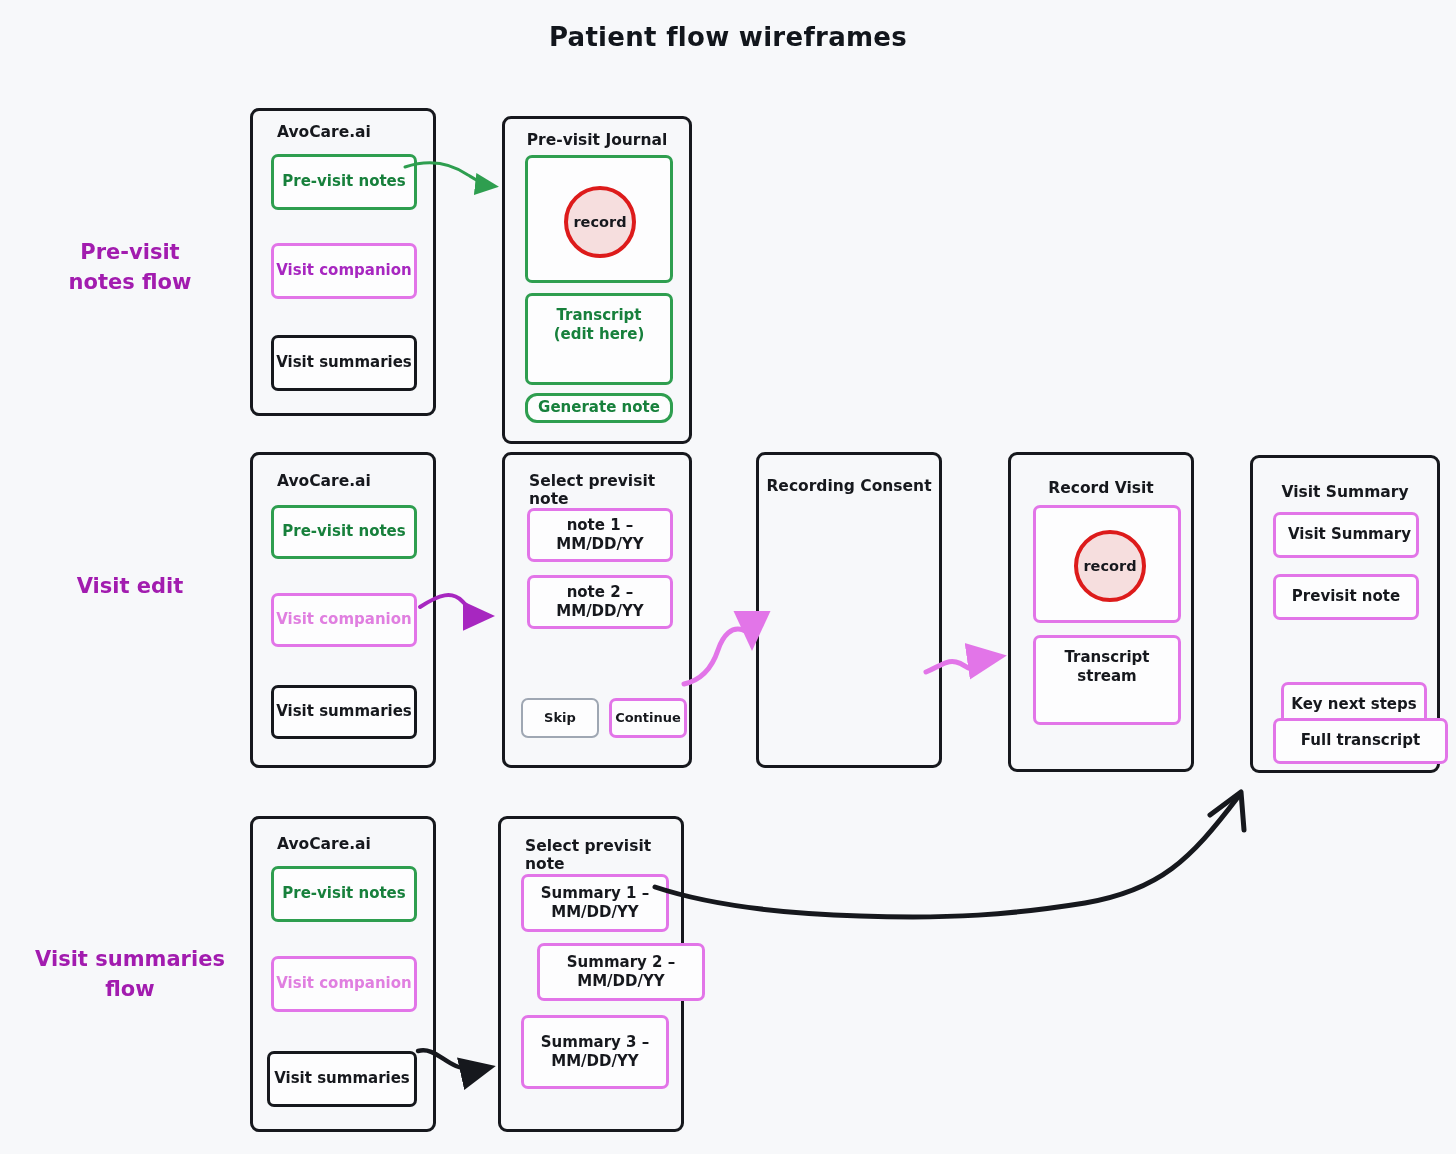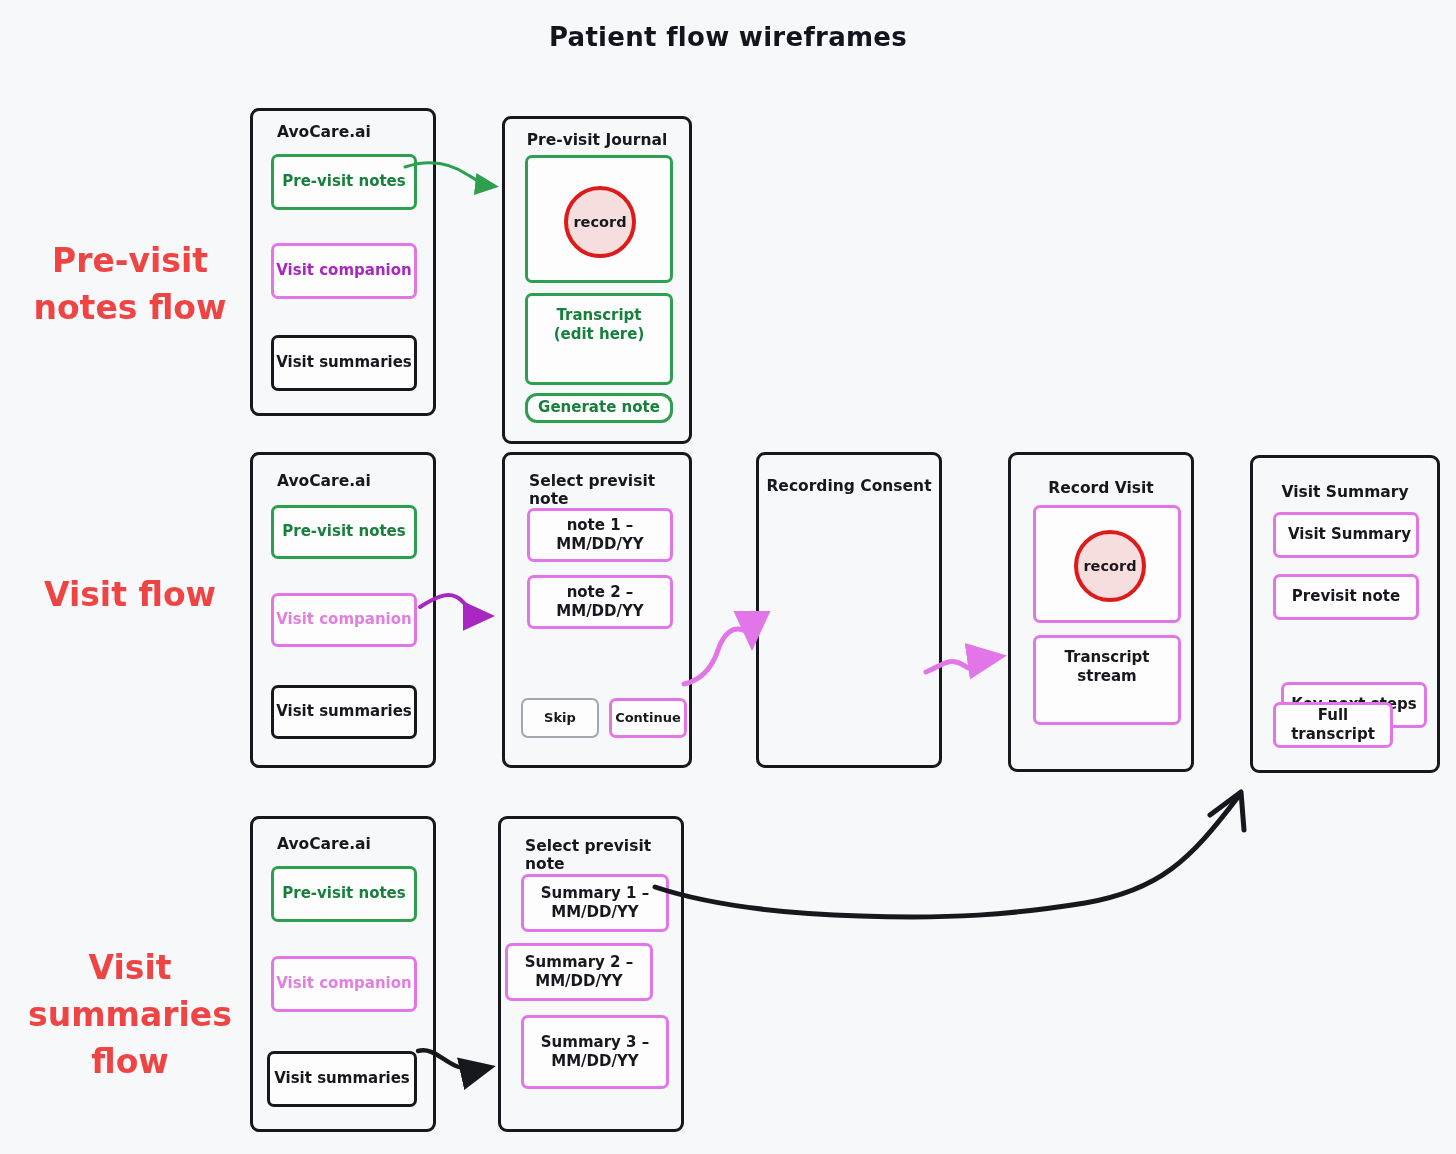--- a/index.html
+++ b/index.html
@@ -27,23 +27,23 @@
     color: #12161c;
     letter-spacing: 0.3px;
   }
 
   
   .row-label {
     position: absolute;
     width: 260px;
     left: 0;
     text-align: center;
-    font-size: 33px;
-    font-weight: 700;
-    color: #ef4444;
+    font-size: 21px;
+    font-weight: 700;
+    color: #a21caf;
     line-height: 1.42;
   }
   #row-label-0 { top: 238px; }
   #row-label-1 { top: 572px; }
   #row-label-2 { top: 945px; }
 
   
   .panel {
     position: absolute;
     background: #F7F8FA;
@@ -121,21 +121,21 @@
     fill: none;
   }
 </style>
 </head>
 <body>
 
 <div id="page-title">Patient flow wireframes</div>
 
 <div class="row-label" id="row-label-0" style="white-space:pre-line;">Pre-visit
 notes flow</div>
-<div class="row-label" id="row-label-1" style="white-space:pre-line;">Visit flow</div>
+<div class="row-label" id="row-label-1" style="white-space:pre-line;">Visit edit</div>
 <div class="row-label" id="row-label-2" style="white-space:pre-line;">Visit summaries
 flow</div>
 
 <div class="panel" style="left:250px; top:108px; width:186px; height:308px;">
   <div class="panel-title left-align" style="top:12px;">AvoCare.ai</div>
   <div class="box green" style="left:18px; top:43px;  width:146px; height:56px;">Pre-visit notes</div>
   <div class="box purple-text" style="left:18px; top:132px; width:146px; height:56px;">Visit companion</div>
   <div class="box dark" style="left:18px; top:224px; width:146px; height:56px;">Visit summaries</div>
 </div>
 
@@ -177,35 +177,35 @@
   </div>
   <div class="box pink topalign" style="left:22px; top:180px; width:148px; height:90px;">Transcript
 stream</div>
 </div>
 
 <div class="panel" style="left:1250px; top:455px; width:190px; height:318px;">
   <div class="panel-title" style="top:25px;">Visit Summary</div>
   <div class="box pink leftalign" style="left:20px; top:54px;  width:146px; height:46px;">Visit Summary</div>
   <div class="box pink" style="left:20px; top:116px; width:146px; height:46px;">Previsit note</div>
   <div class="box pink" style="left:28px; top:180px; width:146px; height:46px;margin-top:44px;">Key next steps</div>
-  <div class="box pink" style="left:20px; top:244px; width:120px; height:46px;text-align:center;">Full transcript</div>
+  <div class="box pink" style="left:20px; top:260px; width:175px; height:46px;text-align:center;">Full transcript</div>
 </div>
 
 <div class="panel" style="left:250px; top:816px; width:186px; height:316px;">
   <div class="panel-title left-align" style="top:16px;">AvoCare.ai</div>
   <div class="box green" style="left:18px; top:47px;  width:146px; height:56px;">Pre-visit notes</div>
   <div class="box pinktxt" style="left:18px; top:137px; width:146px; height:56px;">Visit companion</div>
   <div class="box dark" style="left:14px; top:232px; width:150px; height:56px;">Visit summaries</div>
 </div>
 
 <div class="panel" style="left:498px; top:816px; width:186px; height:316px;">
   <div class="panel-title left-align" style="top:18px;">Select previsit note</div>
   <div class="box pink" style="left:20px; top:55px;  width:148px; height:58px;">Summary 1 –
 MM/DD/YY</div>
-  <div class="box pink" style="left:4px; top:124px; width:148px; height:58px;">Summary 2 –
+  <div class="box pink" style="left:36px; top:124px; width:168px; height:58px;">Summary 2 –
 MM/DD/YY</div>
   <div class="box pink" style="left:20px; top:196px; width:148px; height:74px;">Summary 3 –
 MM/DD/YY</div>
 </div>
 
 <svg id="arrow-layer">
   <defs>
     <marker id="ah-green" markerWidth="9" markerHeight="9" refX="6" refY="4.5" orient="auto">
       <path d="M0,0.8 L8,4.5 L0,8.2 Z" fill="#2E9E4F"></path>
     </marker>

